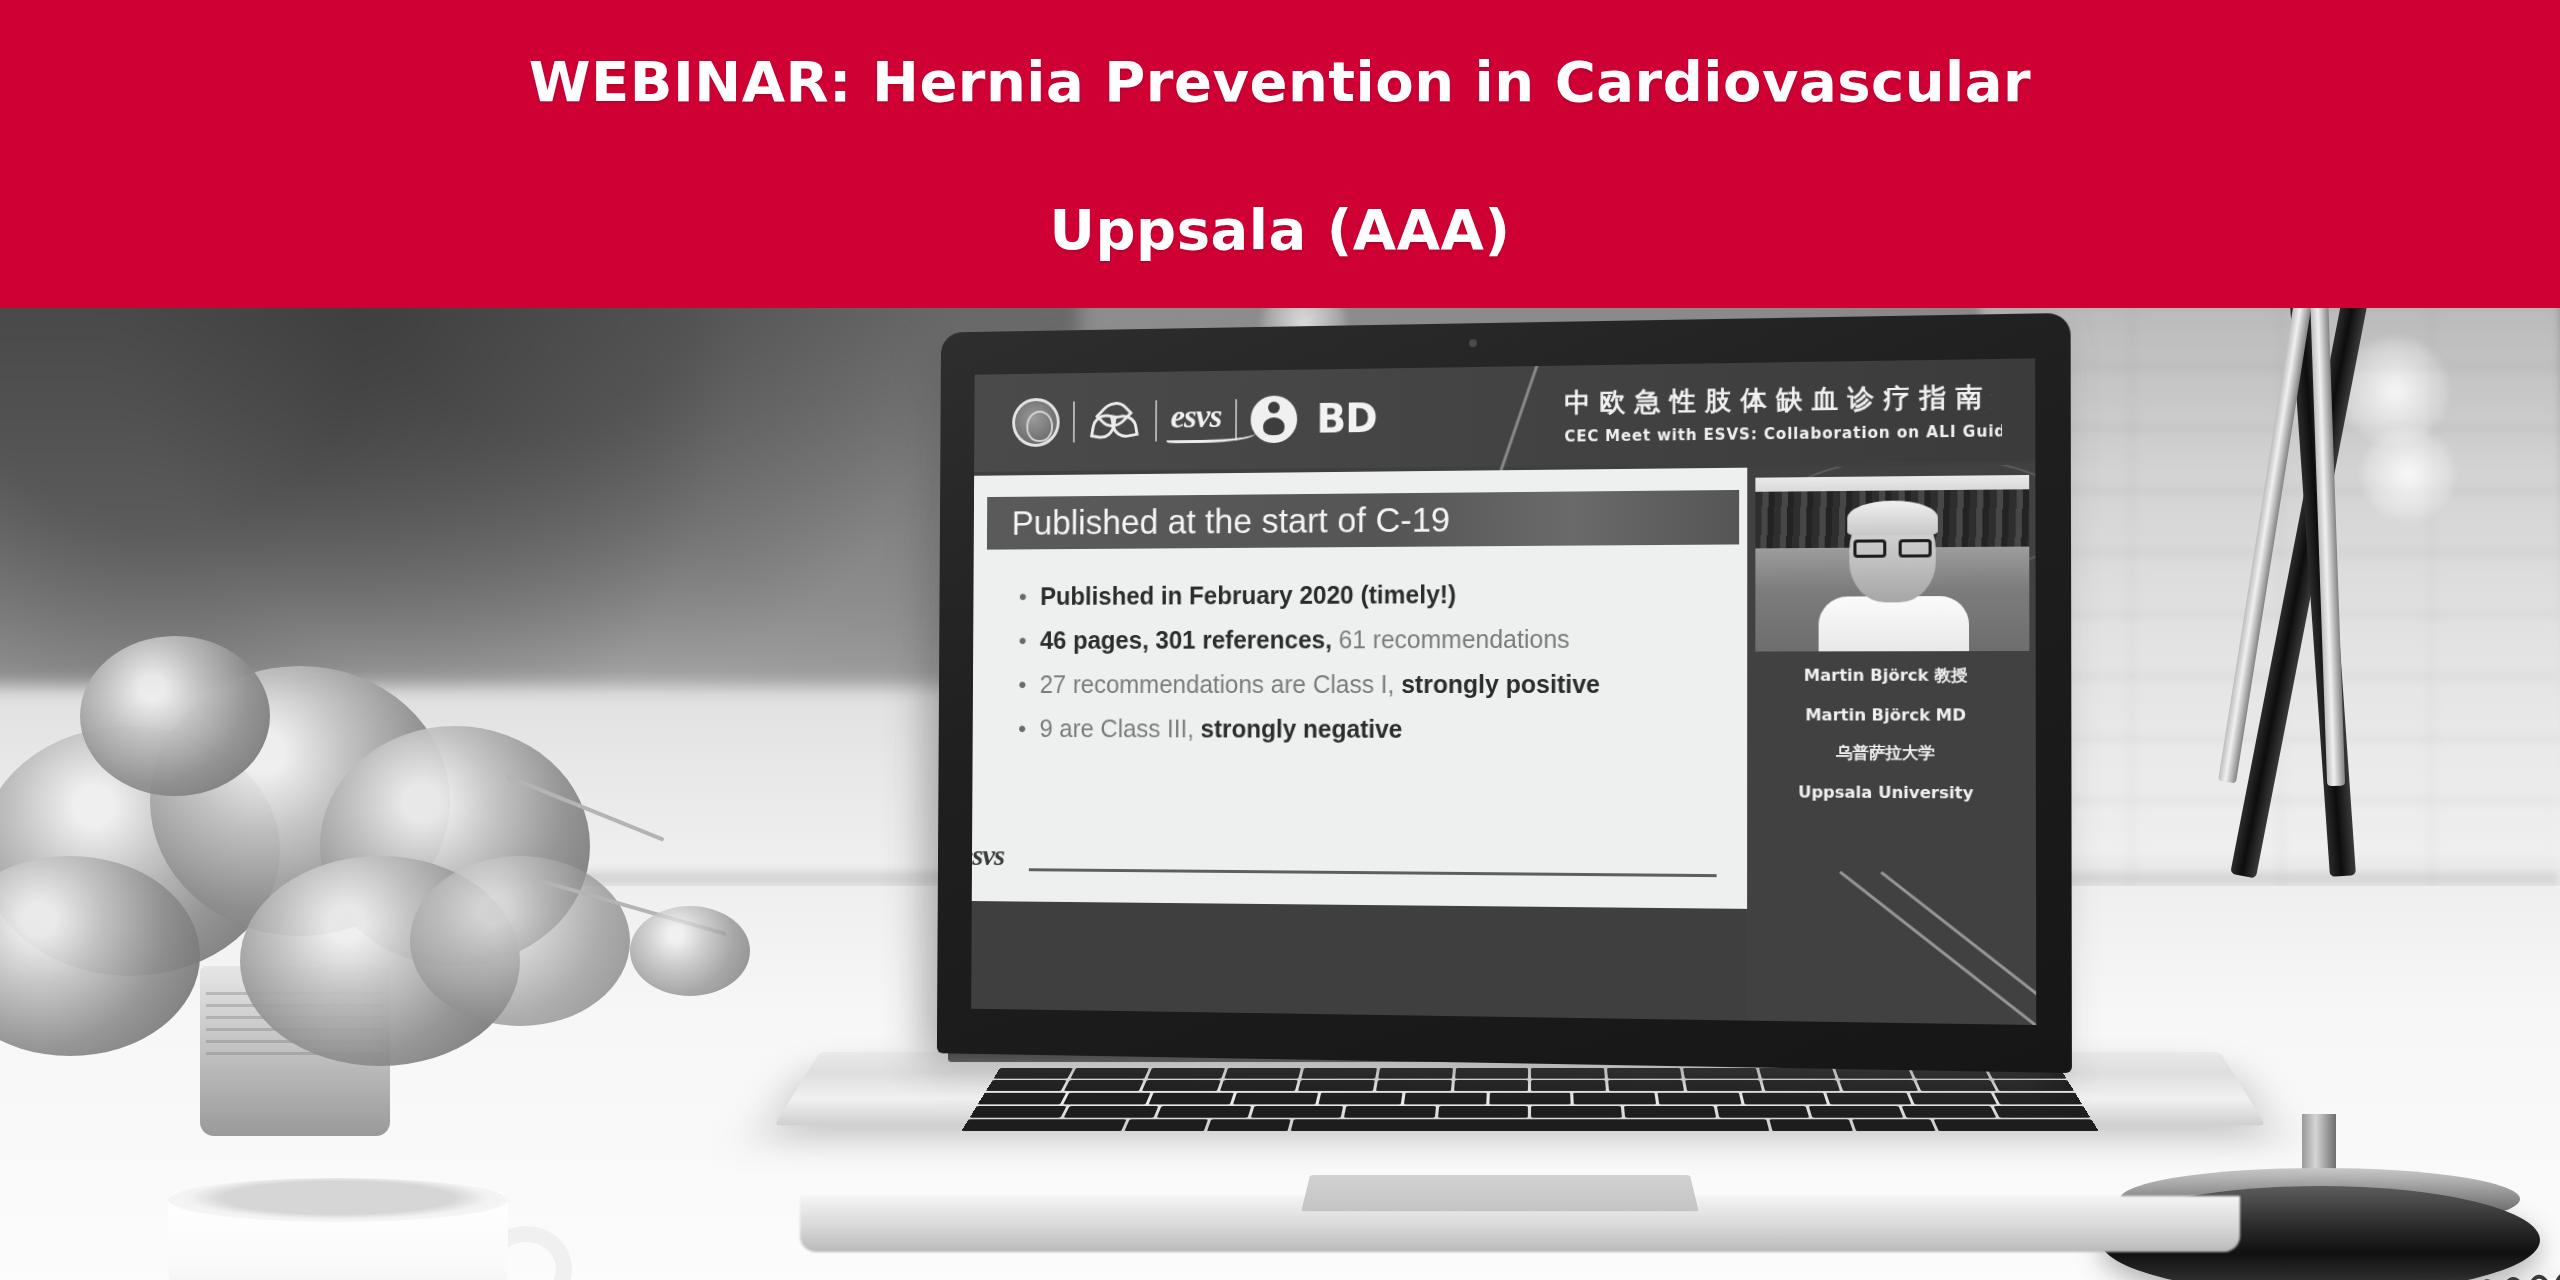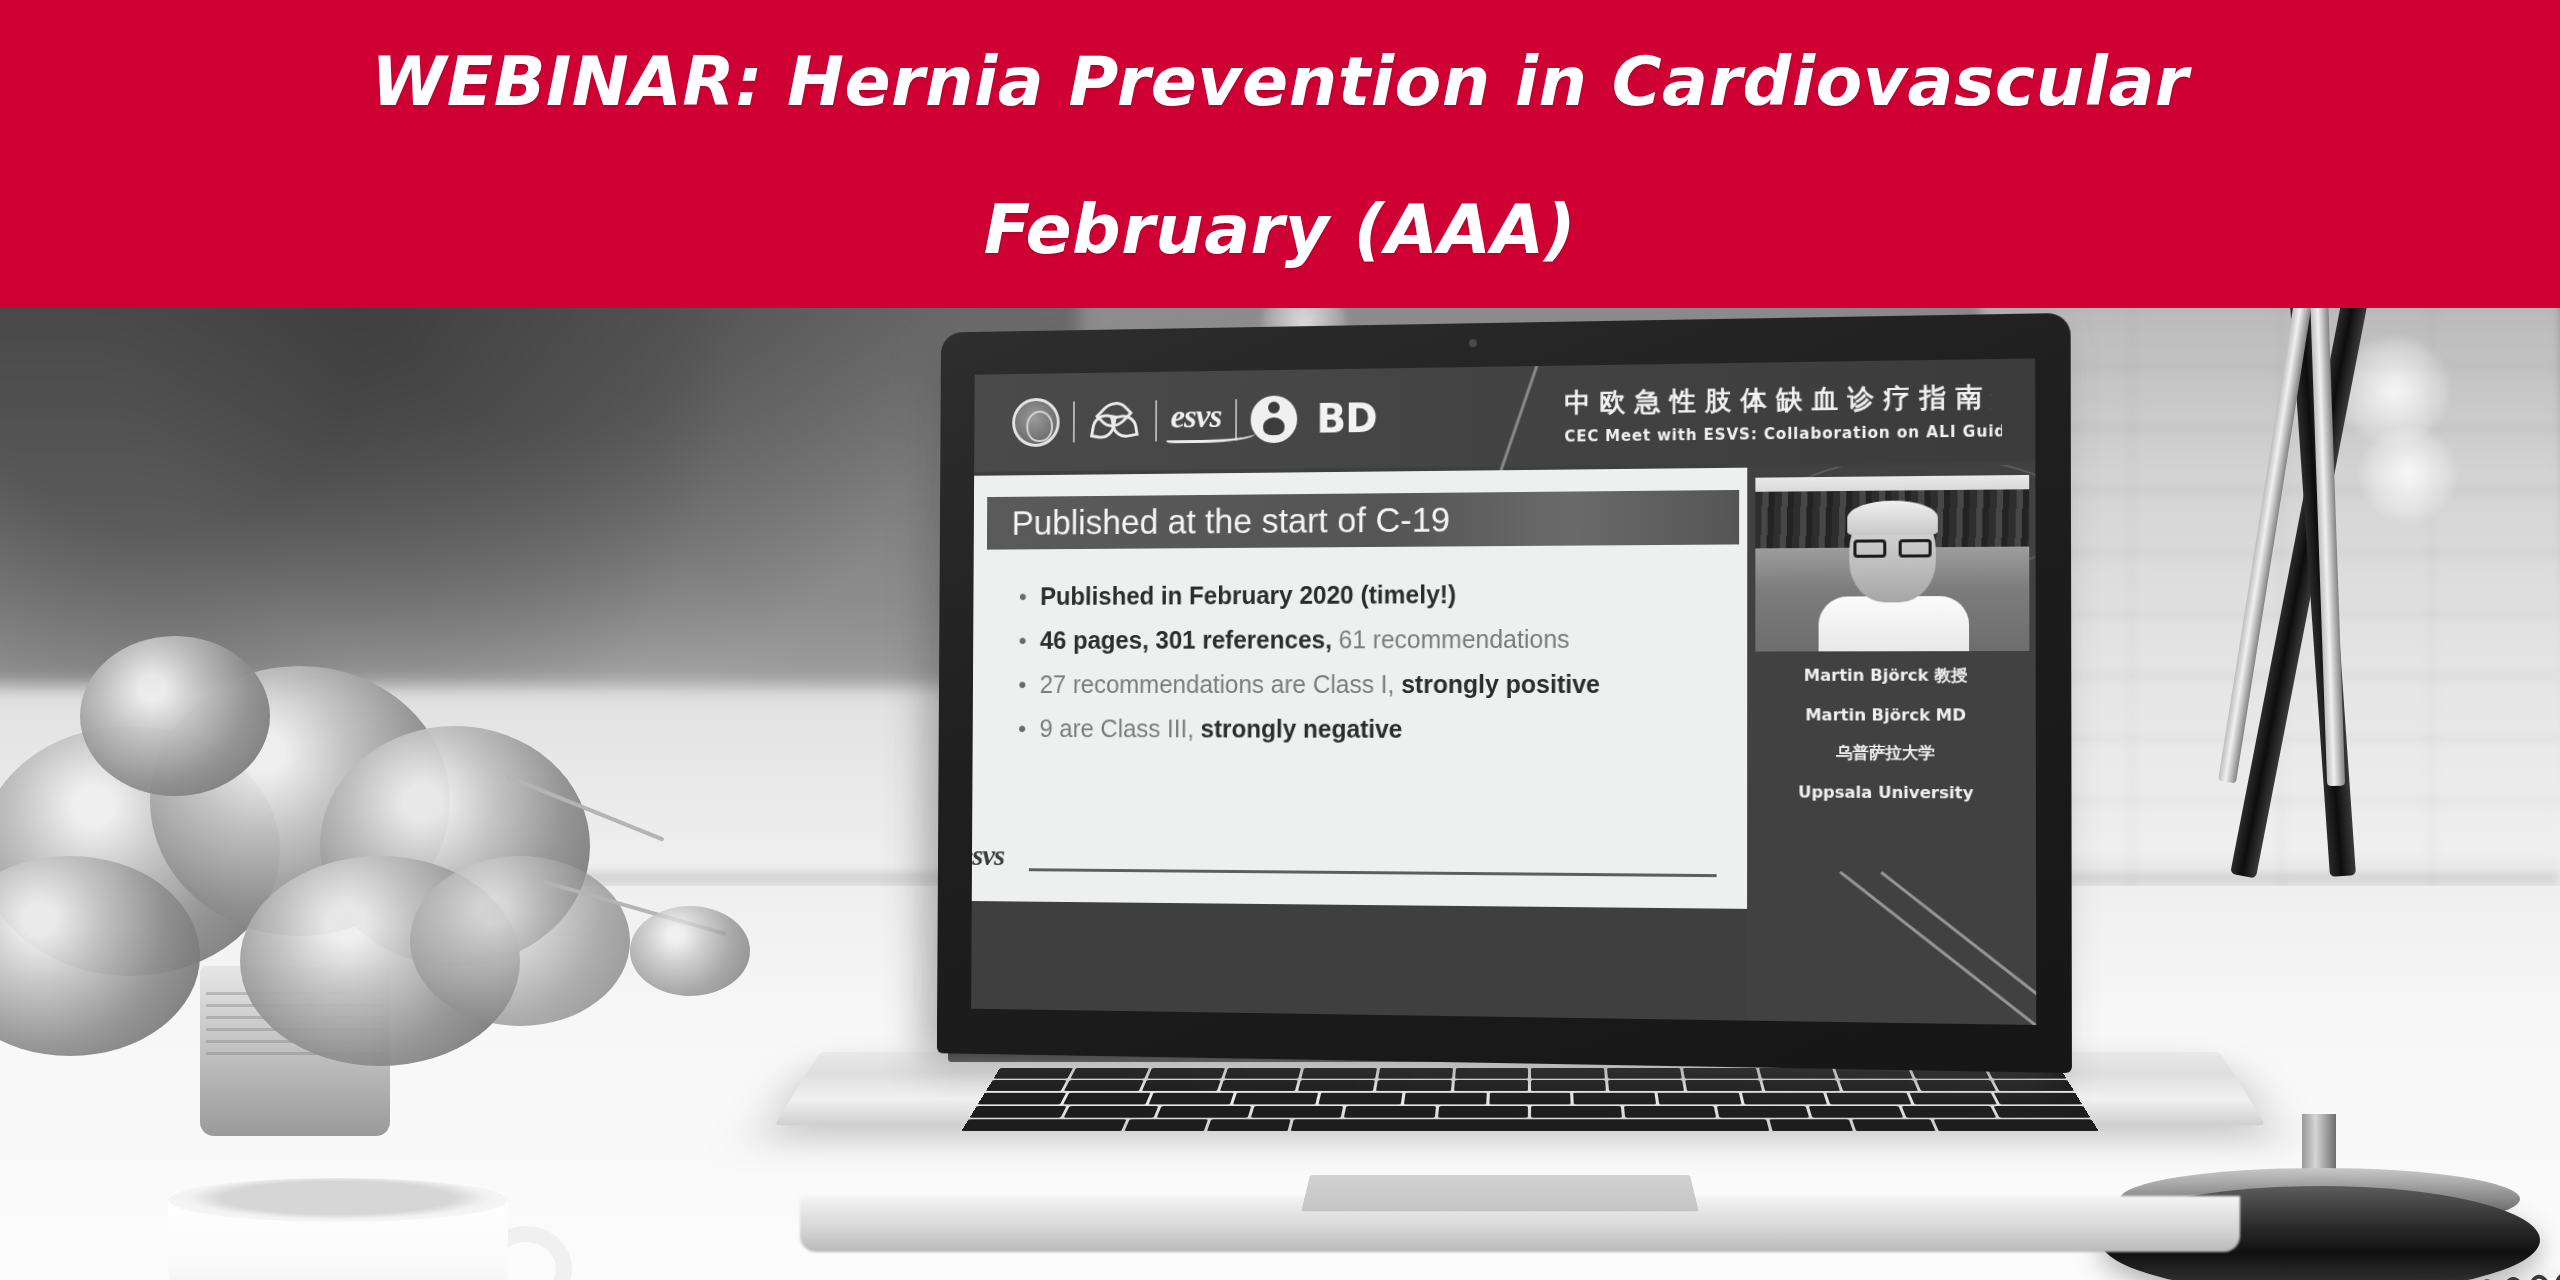--- a/index.html
+++ b/index.html
@@ -28,27 +28,26 @@
     display: flex;
     flex-direction: column;
     align-items: center;
     justify-content: flex-start;
     padding-top: 8px;
   }
   .banner-line {
     color: #ffffff;
     font-family: "DejaVu Sans", sans-serif;
     font-weight: bold;
-    font-size: 68px;
+    font-size: 56px;
     line-height: 148px;
     letter-spacing: 0.5px;
     text-align: center;
     white-space: nowrap;
     text-shadow: 0 2px 3px rgba(0,0,0,0.12);
-    font-style: italic;
   }
 
   
   .photo {
     position: absolute;
     left: 0; top: 186px;
     width: 2560px;
     height: 1094px;
     overflow: hidden;
     z-index: 1;
@@ -769,16 +768,16 @@
           <div class="diag" style="left:90px; top:400px; transform:rotate(-52deg);"></div>
           <div class="diag" style="left:130px; top:400px; transform:rotate(-52deg);"></div>
         </div>
 
       </div>
     </div>
   </div>
 
   <div class="banner" style="background: rgb(207, 0, 51);">
     <div class="banner-line" style="color: rgb(255, 255, 255);">WEBINAR: Hernia Prevention in Cardiovascular</div>
-    <div class="banner-line" style="color: rgb(255, 255, 255);">February (AAA)</div>
+    <div class="banner-line" style="color: rgb(255, 255, 255);">Uppsala (AAA)</div>
   </div>
 
 </div>
 
 </body></html>

